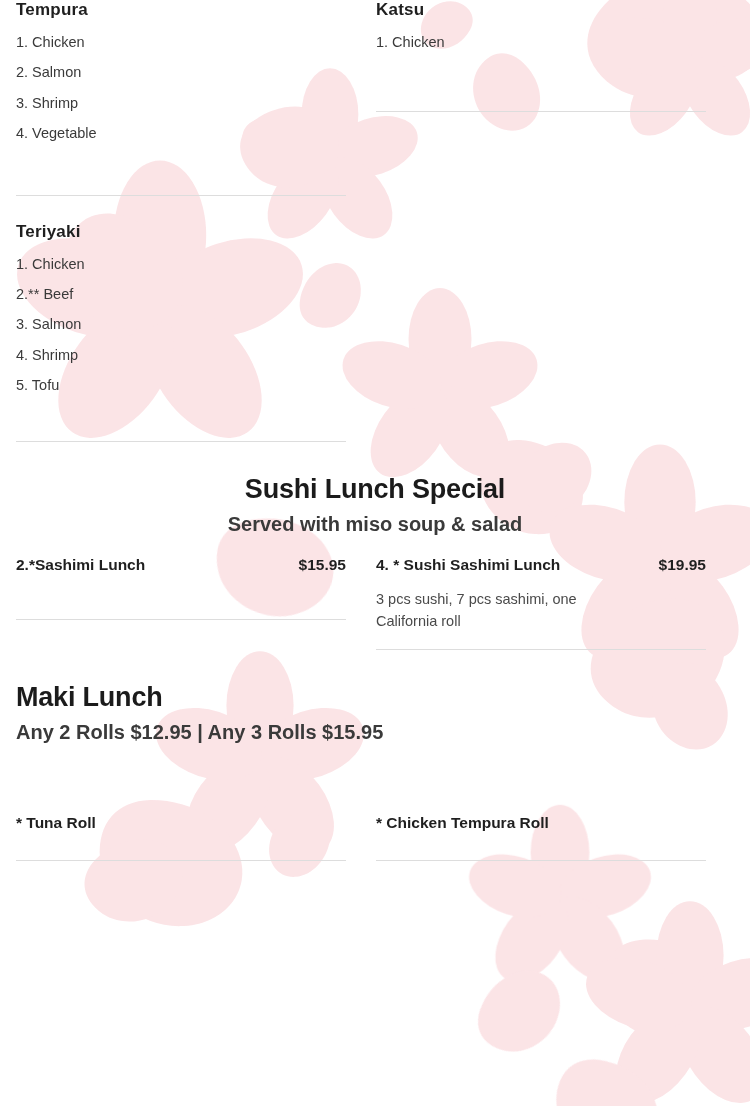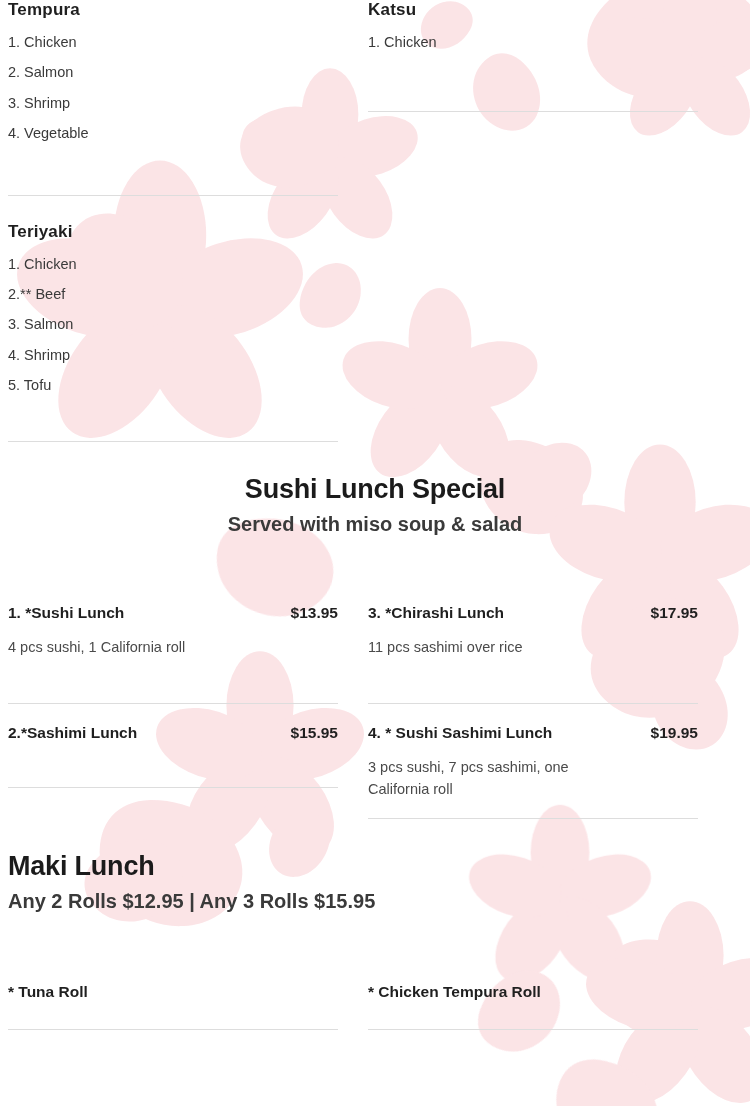--- a/index.html
+++ b/index.html
@@ -25,21 +25,21 @@
     height: 1106px;
     z-index: 0;
     pointer-events: none;
   }
 
   
   .page {
     position: relative;
     z-index: 1;
     width: 750px;
-    padding: 0 8px;
+    padding: 0 16px;
   }
   .columns {
     display: grid;
     grid-template-columns: 330px 330px;
     column-gap: 30px;
   }
 
   
   .cat-title {
     font-size: 17px;
@@ -194,39 +194,20 @@
     </div>
 
     <div></div>
   </div>
 
   <div style="margin-top:32px;text-align:center;">
     <h2 class="section-title">Sushi Lunch Special</h2>
     <p class="section-sub">Served with miso soup &amp; salad</p>
   </div>
 
-  <div class="columns" style="margin-top:68px;">
-    <div>
-      <div class="entry-head">
-        <span class="entry-name">1. *Sushi Lunch</span>
-        <span class="entry-price">$13.95</span>
-      </div>
-      <div class="entry-desc">4 pcs sushi, 1 California roll</div>
-      <hr class="rule" style="margin-top:45px;">
-    </div>
-
-    <div>
-      <div class="entry-head">
-        <span class="entry-name">3. *Chirashi Lunch</span>
-        <span class="entry-price">$17.95</span>
-      </div>
-      <div class="entry-desc">11 pcs sashimi over rice</div>
-      <hr class="rule" style="margin-top:45px;">
-    </div>
-  </div>
 
   <div class="columns" style="margin-top:20px;">
     <div>
       <div class="entry-head">
         <span class="entry-name">2.*Sashimi Lunch</span>
         <span class="entry-price">$15.95</span>
       </div>
       <hr class="rule" style="margin-top:45px;">
     </div>
 

